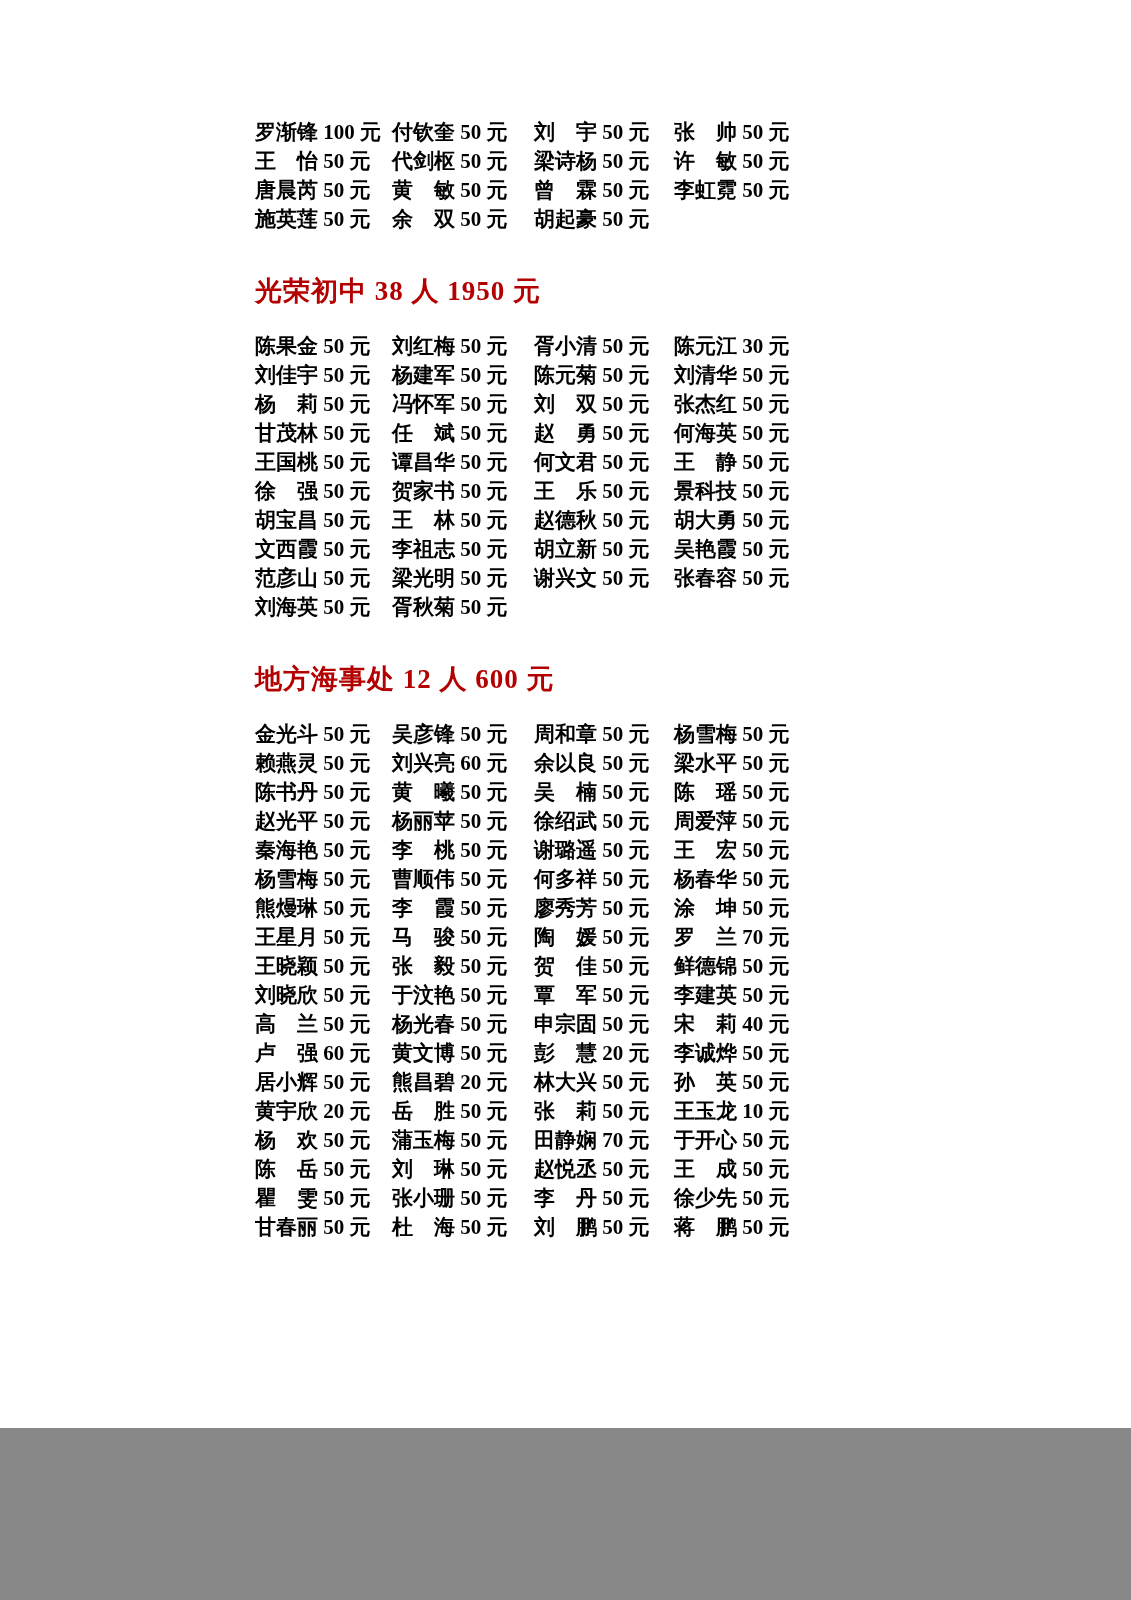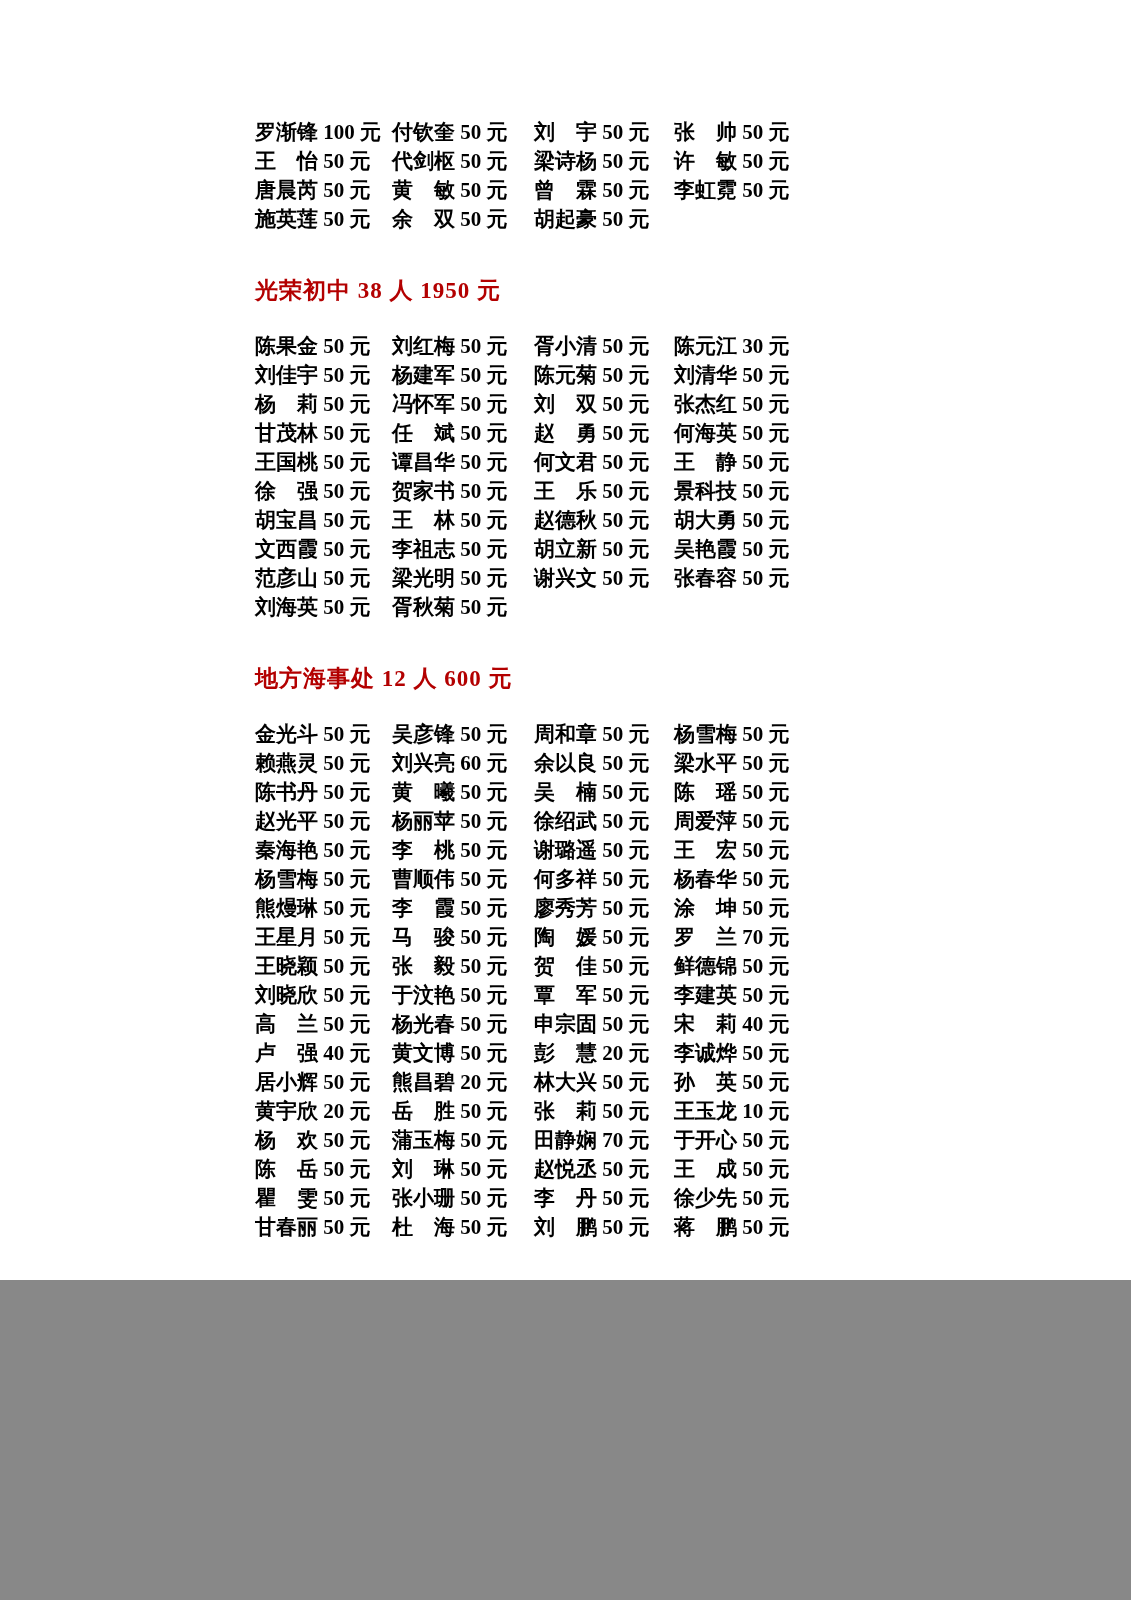--- a/index.html
+++ b/index.html
@@ -1,36 +1,36 @@
 <!DOCTYPE html>
 <html style="--accent: #b30000;"><head>
 <meta charset="utf-8">
 <style>
   * { margin: 0; padding: 0; box-sizing: border-box; }
   html, body { background: #888; }
   .page {
     position: relative;
     width: 1131px;
-    height: 1280px;
+    height: 1428px;
     background: #ffffff;
     margin: 0 auto;
     overflow: hidden;
     font-family: "Liberation Serif", "DejaVu Serif", serif;
     color: #000000;
   }
   .content {
     position: absolute;
     left: 255px;
     top: 118px;
     width: 640px;
   }
   .donor-section { margin: 0; }
   .section-heading {
     color: var(--accent, #b30000);
-    font-size: 23px;
+    font-size: 27px;
     font-weight: bold;
     line-height: 34px;
     margin: 40px 0 24px 0;
     letter-spacing: 1px;
     white-space: nowrap;
     font-family: Liberation Serif, serif;
   }
   .donor-grid {
     display: grid;
     grid-template-columns: 137px 142px 140px auto;
@@ -165,21 +165,21 @@
             <div class="donor-entry">贺　佳 50 元</div>
             <div class="donor-entry">鲜德锦 50 元</div>
             <div class="donor-entry">刘晓欣 50 元</div>
             <div class="donor-entry">于汶艳 50 元</div>
             <div class="donor-entry">覃　军 50 元</div>
             <div class="donor-entry">李建英 50 元</div>
             <div class="donor-entry">高　兰 50 元</div>
             <div class="donor-entry">杨光春 50 元</div>
             <div class="donor-entry">申宗固 50 元</div>
             <div class="donor-entry">宋　莉 40 元</div>
-            <div class="donor-entry">卢　强 40 元</div>
+            <div class="donor-entry">卢　强 60 元</div>
             <div class="donor-entry">黄文博 50 元</div>
             <div class="donor-entry">彭　慧 20 元</div>
             <div class="donor-entry">李诚烨 50 元</div>
             <div class="donor-entry">居小辉 50 元</div>
             <div class="donor-entry">熊昌碧 20 元</div>
             <div class="donor-entry">林大兴 50 元</div>
             <div class="donor-entry">孙　英 50 元</div>
             <div class="donor-entry">黄宇欣 20 元</div>
             <div class="donor-entry">岳　胜 50 元</div>
             <div class="donor-entry">张　莉 50 元</div>

